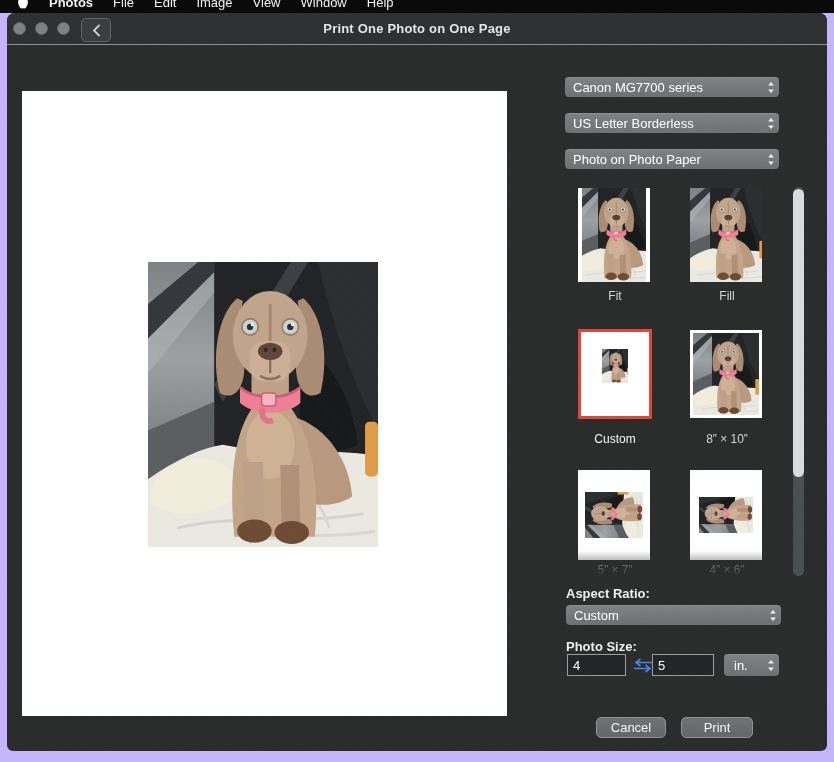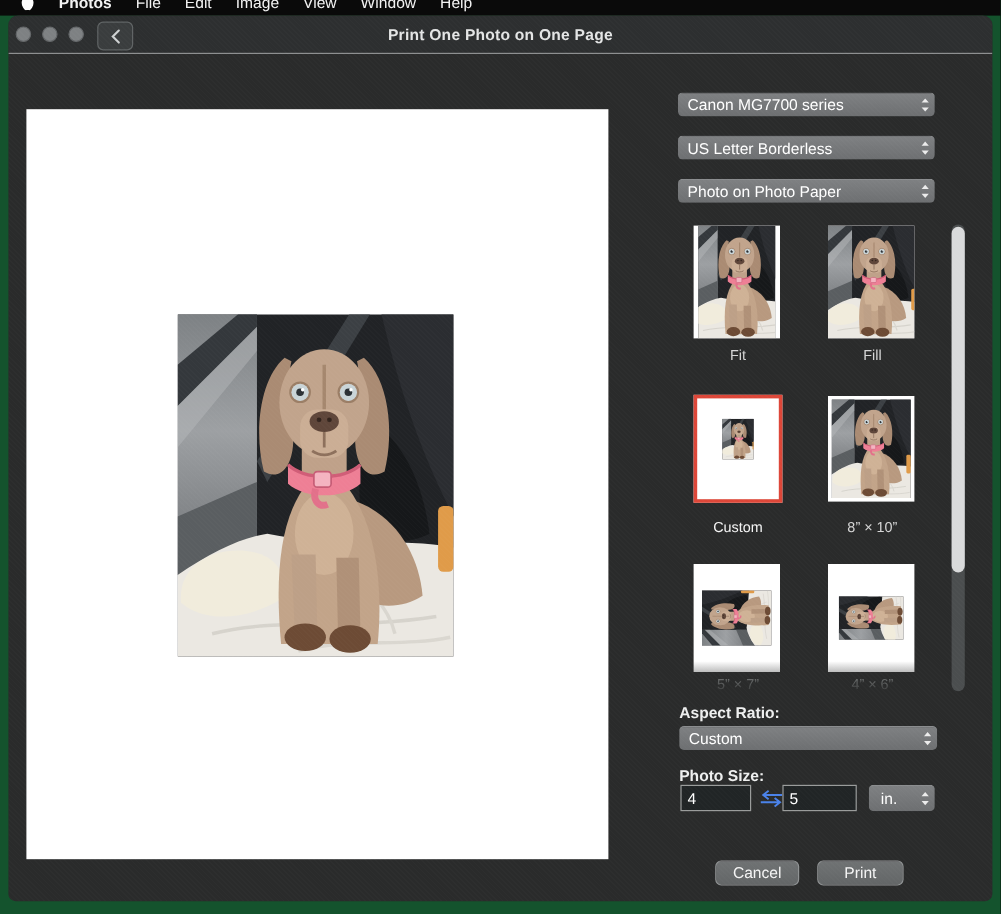--- a/index.html
+++ b/index.html
@@ -1,19 +1,19 @@
 <!DOCTYPE html>
 <html><head>
 <meta charset="utf-8">
 <style>
   * { margin:0; padding:0; box-sizing:border-box; }
   html,body { width:834px; height:762px; background:#000; overflow:hidden;
     font-family:"Liberation Sans", sans-serif; -webkit-font-smoothing:antialiased; }
 
-  .screen { position:relative; width:834px; height:762px; background:#14532d; }
+  .screen { position:relative; width:834px; height:762px; background:#c4b5fd; }
 
   
   .menubar { position:absolute; left:0; top:0; width:834px; height:13px;
     background:#0a0a0a; overflow:hidden; }
   .menubar-inner { display:flex; align-items:flex-start; gap:20px;
     padding-left:17px; margin-top:-6px; }
   .menu-item { color:#f2f2f2; font-size:13px; line-height:18px; white-space:nowrap; }
   .menu-item.app { font-weight:bold; }
   .apple { margin-top:2px; }
 

